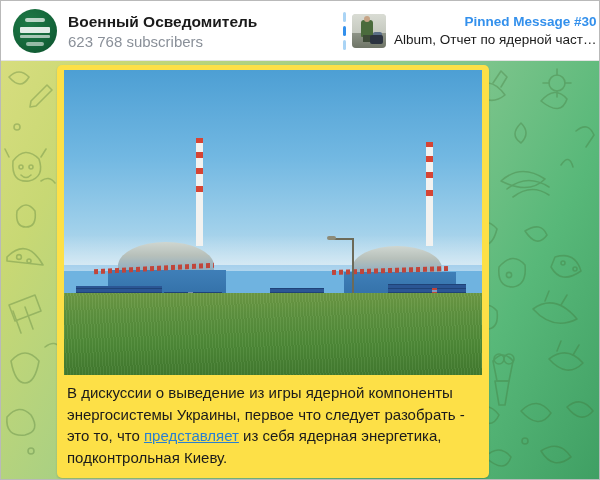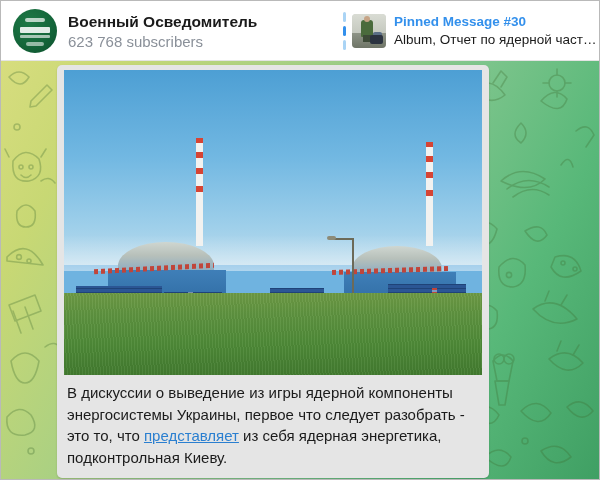--- a/index.html
+++ b/index.html
@@ -174,20 +174,21 @@
     position: absolute; right: 4px; bottom: 11px;
     width: 9px; height: 5px;
     background: #5a6e86;
     border-radius: 2px;
   }
 
   #pin-text {
     margin-left: 8px;
     min-width: 0;
     overflow: hidden;
+    text-align: right;
   }
   #pin-title {
     font-size: 13.5px;
     color: #3390ec;
     font-weight: bold;
     line-height: 18px;
     white-space: nowrap;
   }
   #pin-sub {
     font-size: 13.5px;
@@ -221,21 +222,21 @@
     width: 600px; height: 420px;
     opacity: 0.30;
   }
 
   
   #bubble {
     position: absolute;
     left: 56px;
     top: 64px;
     width: 432px;
-    background: #e5e5e5;
+    background: #fde047;
     border-radius: 5px;
     box-shadow: 0 1px 2px rgba(0,0,0,0.16);
     overflow: hidden;
     z-index: 4;
   }
 
   #photo {
     position: relative;
     width: 418px;
     height: 305px;

